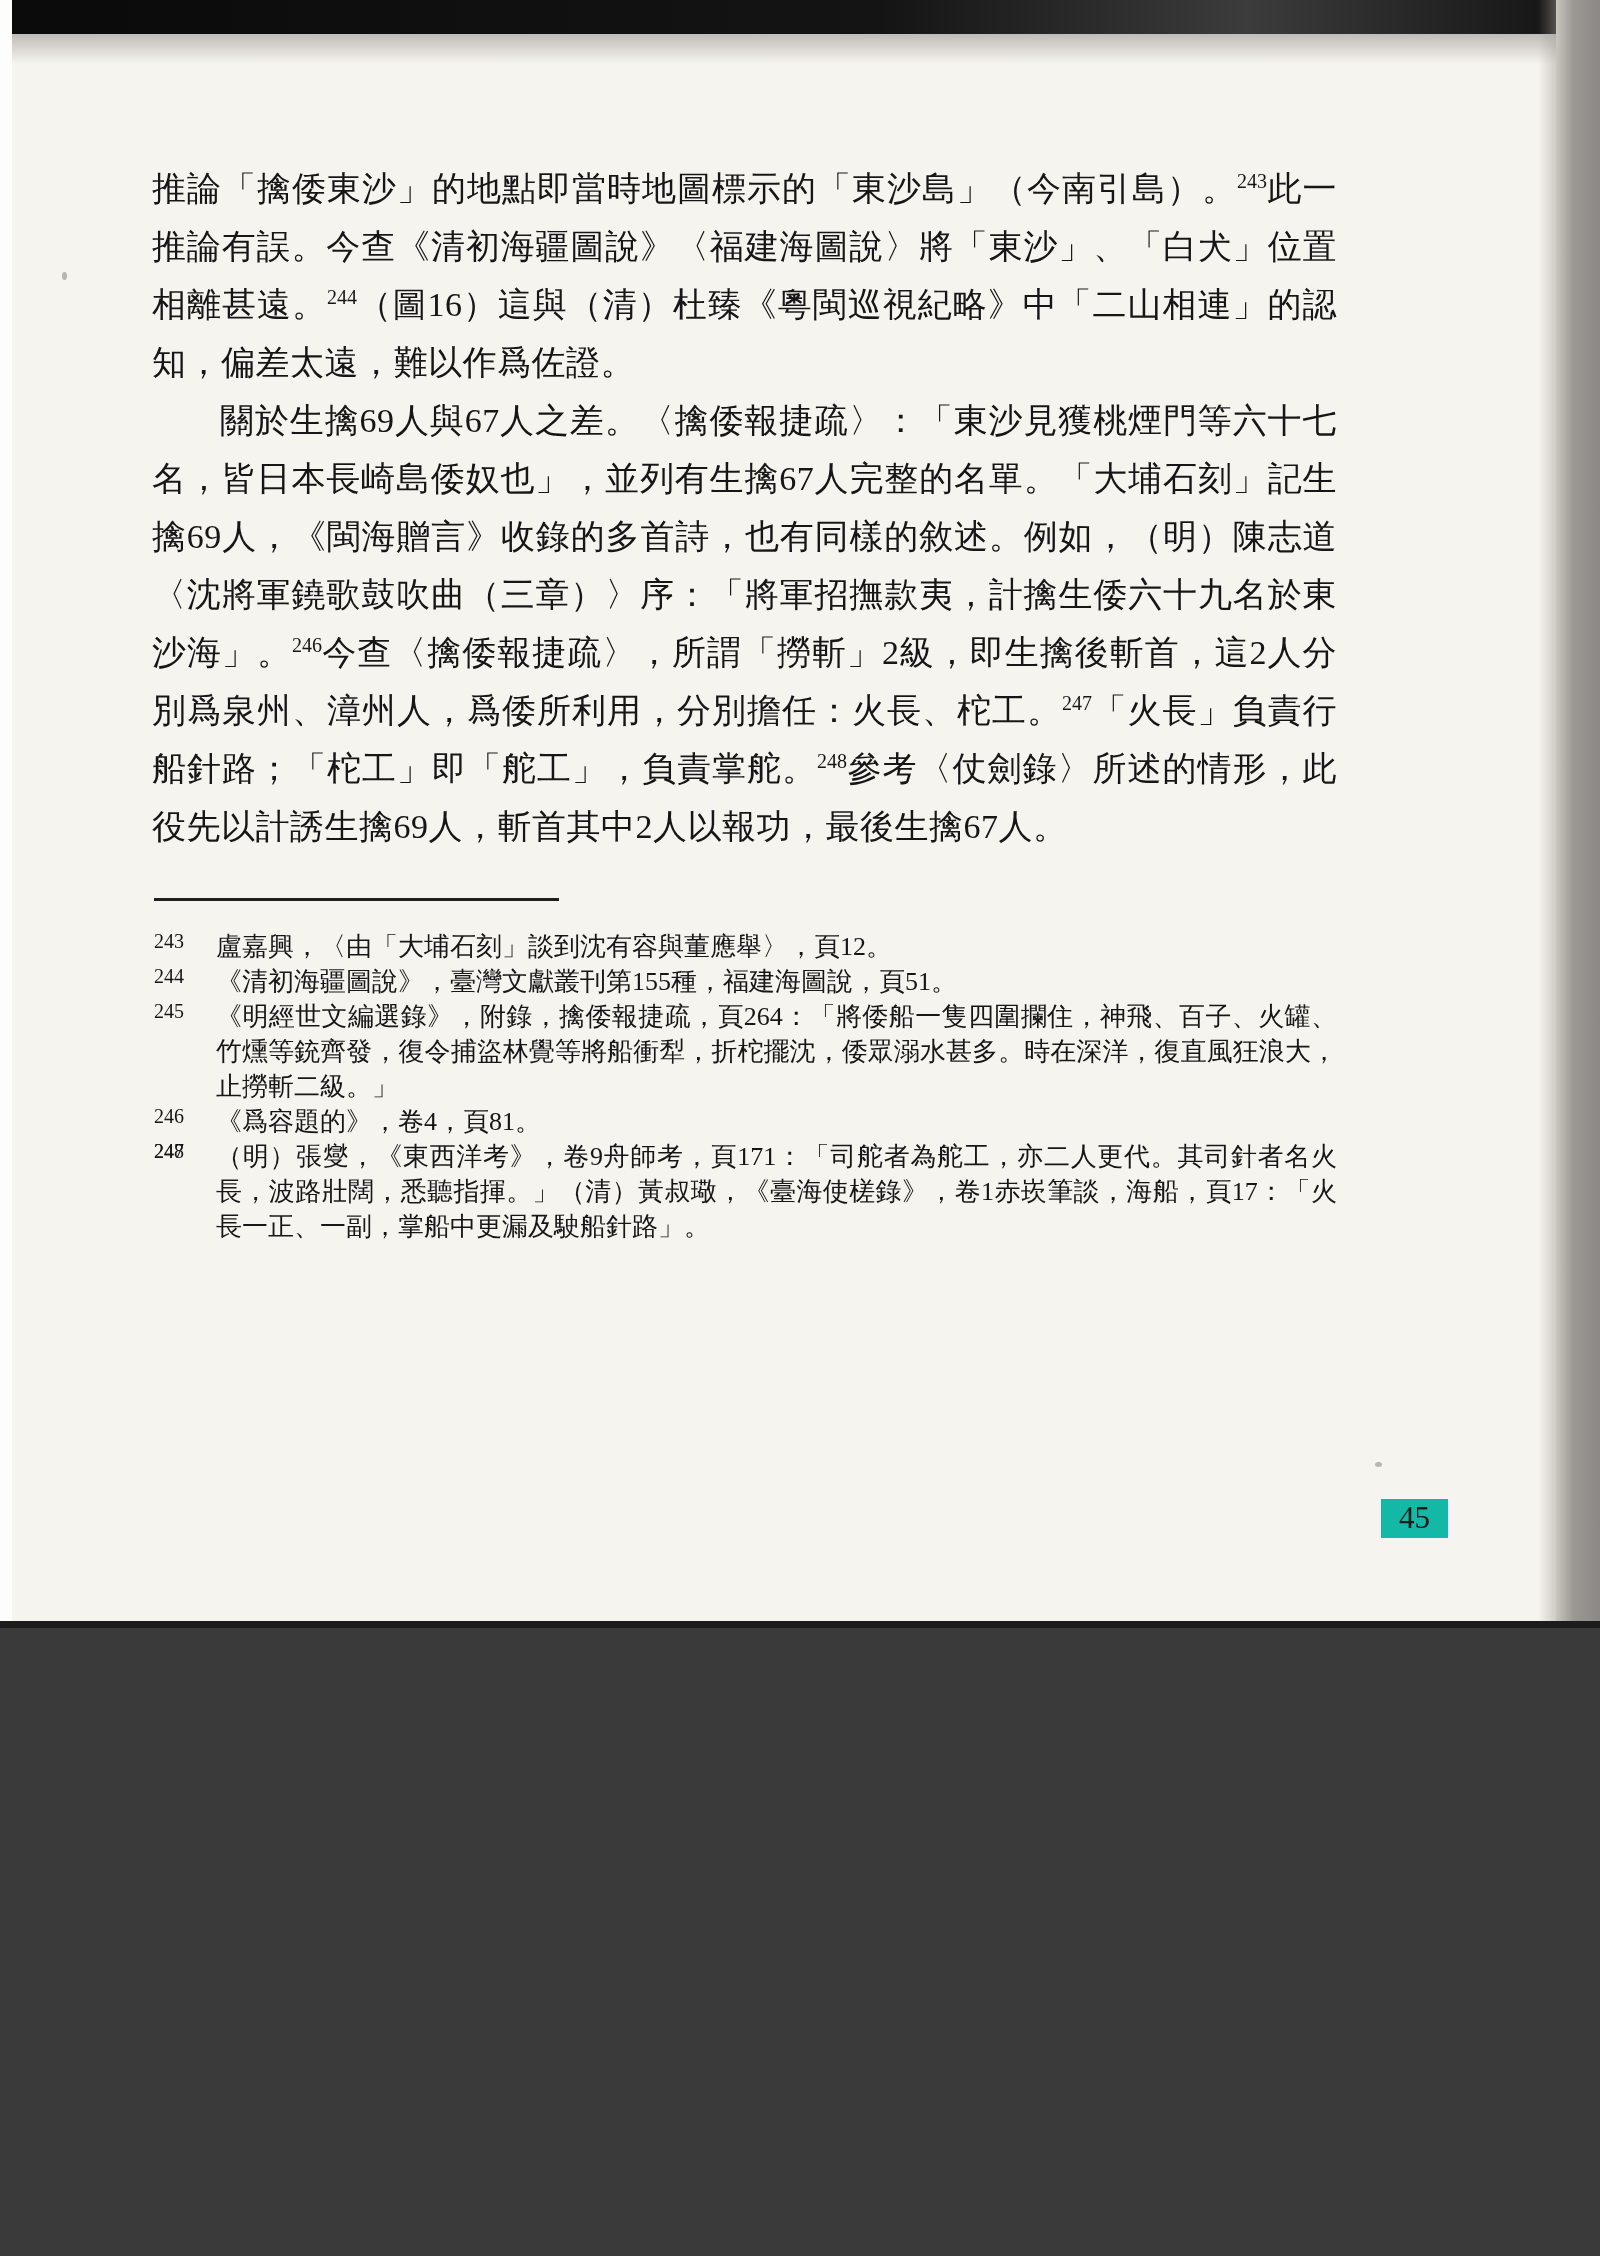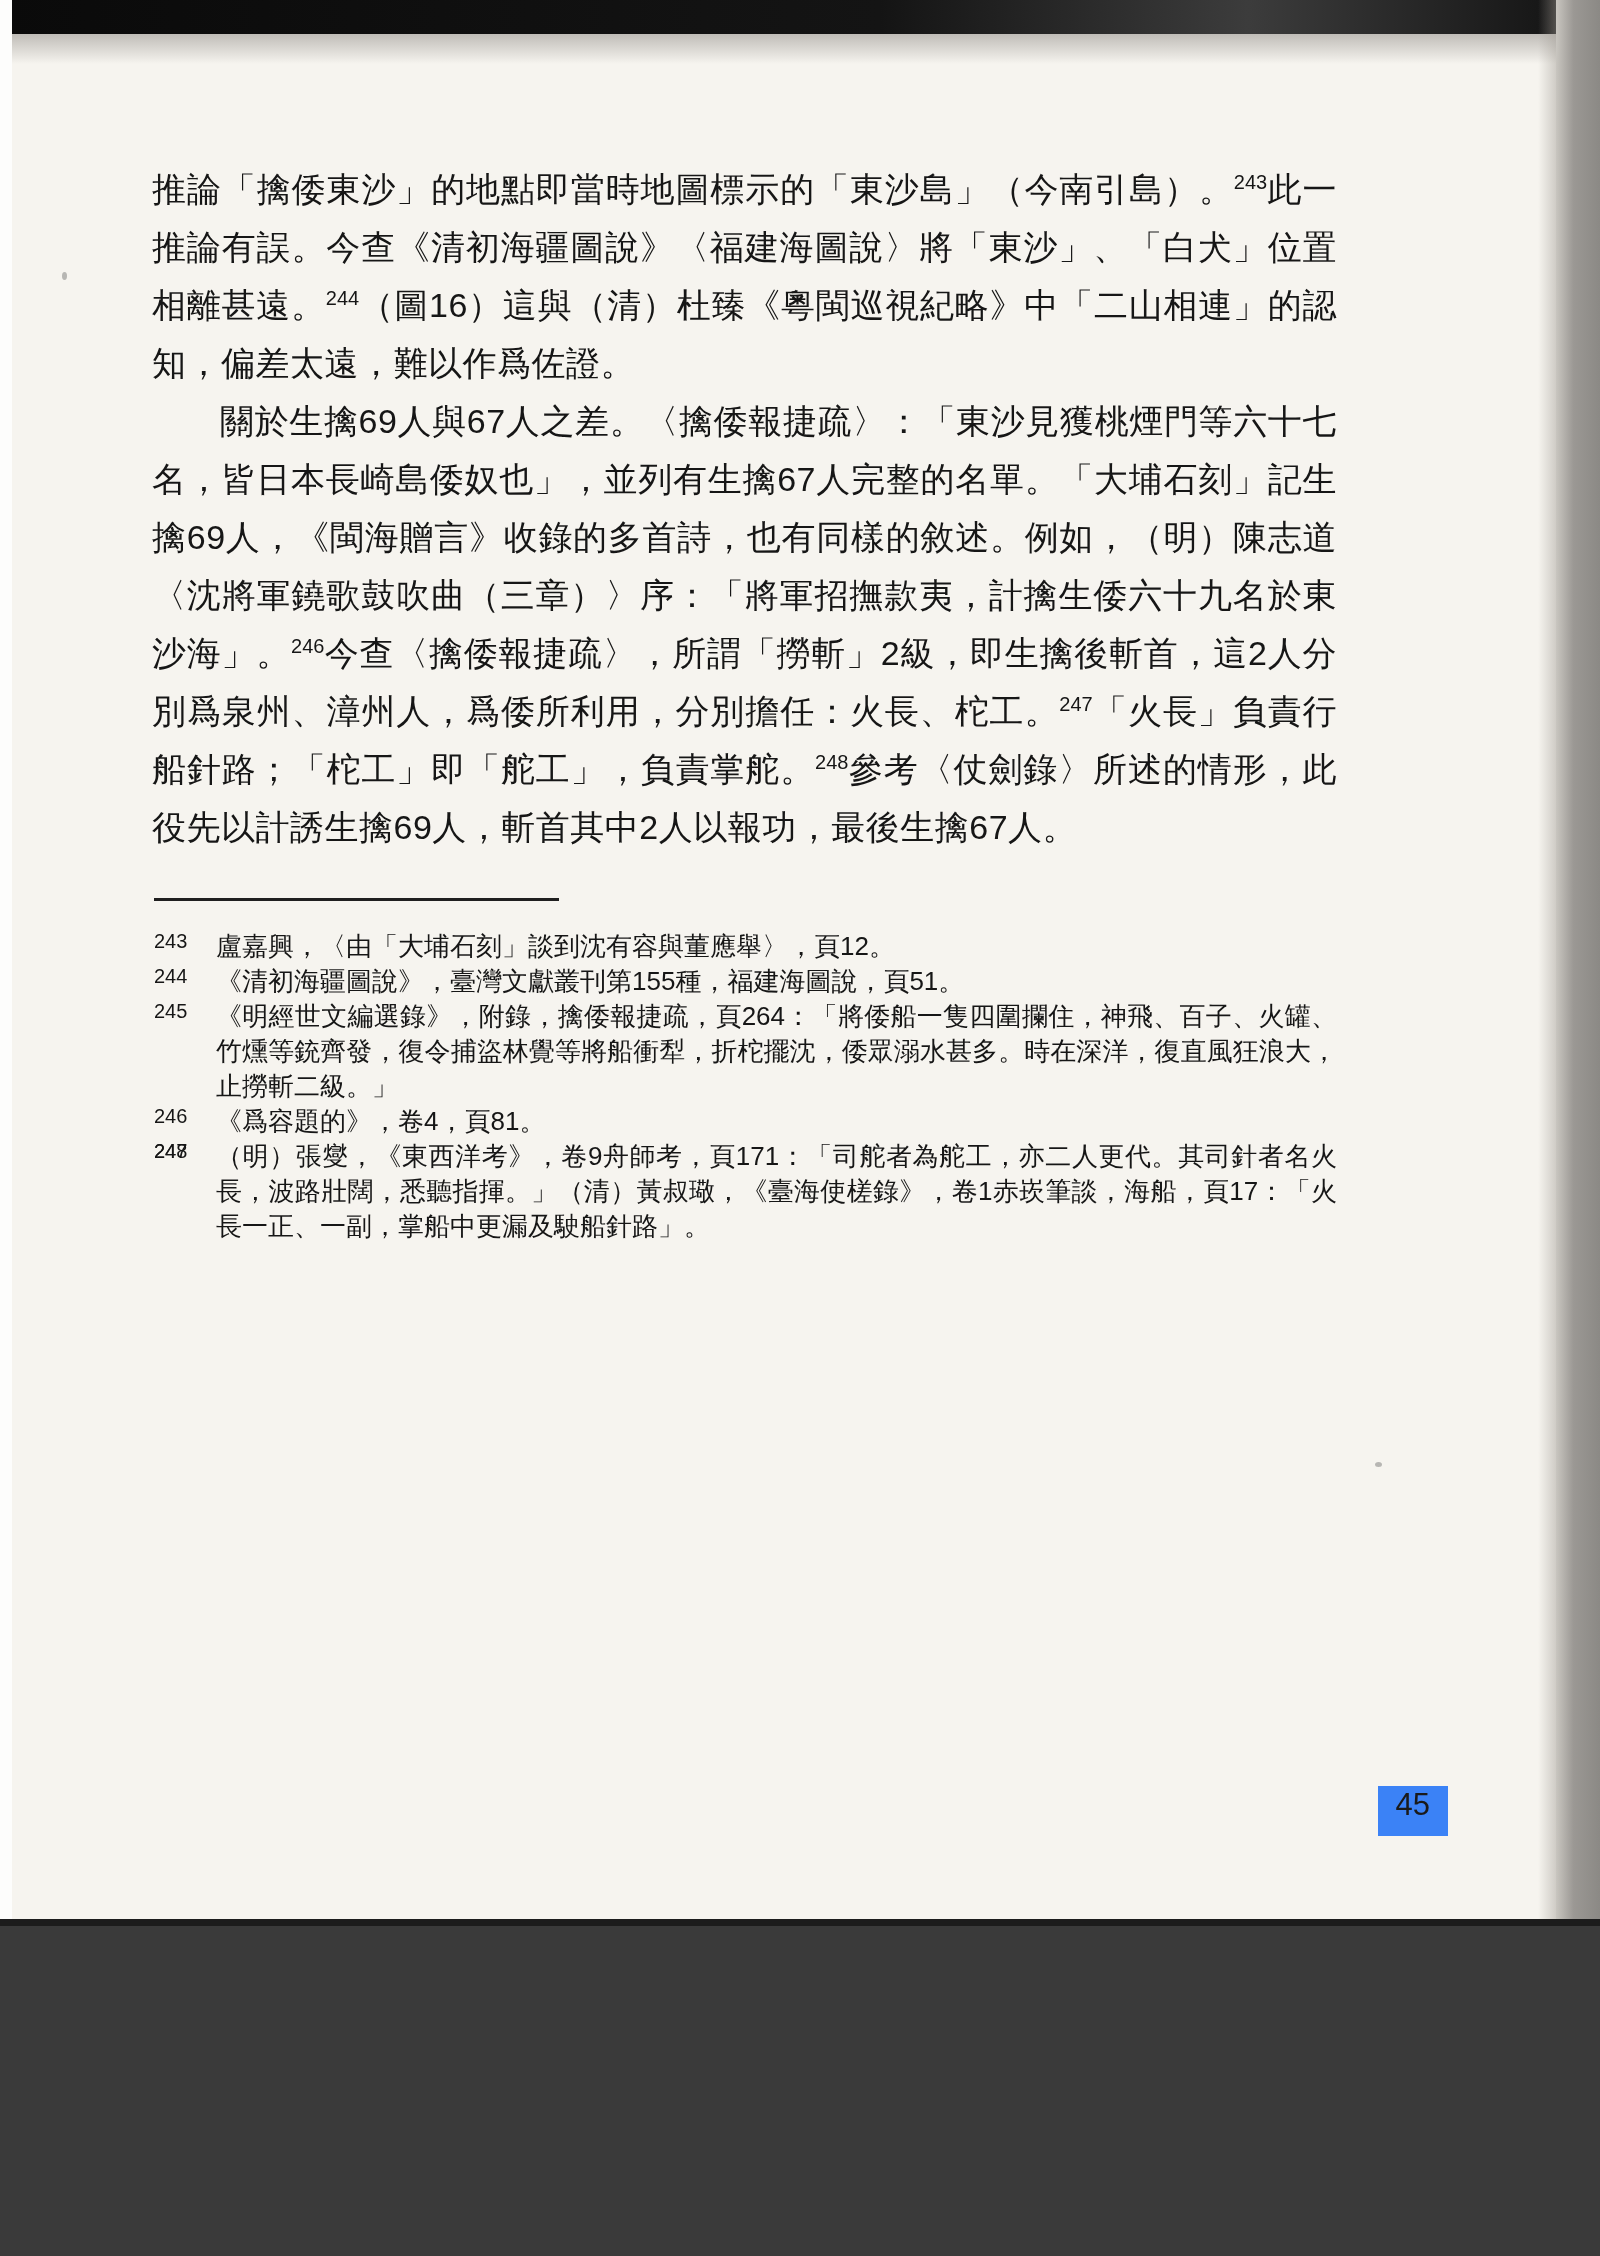--- a/index.html
+++ b/index.html
@@ -3,24 +3,24 @@
 <meta charset="utf-8">
 <style>
   html, body {
     margin: 0;
     padding: 0;
     background: #3a3a3a;
   }
   .scan-page {
     position: relative;
     width: 1600px;
-    height: 1926px;
+    height: 1628px;
     background: #f6f4ef;
     overflow: hidden;
-    font-family: Liberation Sans, sans-serif;
+    font-family: Liberation Serif, serif;
     color: #161616;
   }
   
   .top-band {
     position: absolute;
     top: 0; left: 0;
     width: 1600px; height: 34px;
     background: linear-gradient(to right, #0a0a0a 0%, #141414 55%, #3c3c3c 78%, #101010 100%);
   }
   .top-shadow {
@@ -110,22 +110,22 @@
     position: absolute;
     left: 2px;
     top: -5px;
     font-size: 20px;
   }
 
   .page-number {
     position: absolute;
     right: 152px;
     bottom: 90px;
-    background: #3b82f6;
-    padding: 1px 18px 13px 18px;
+    background: #14b8a6;
+    padding: 1px 18px 2px 18px;
     font-size: 31px;
     color: #1a1a1a;
   }
 </style>
 </head>
 <body>
 
 <div class="scan-page">
   <div class="top-band"></div>
   <div class="top-shadow"></div>

